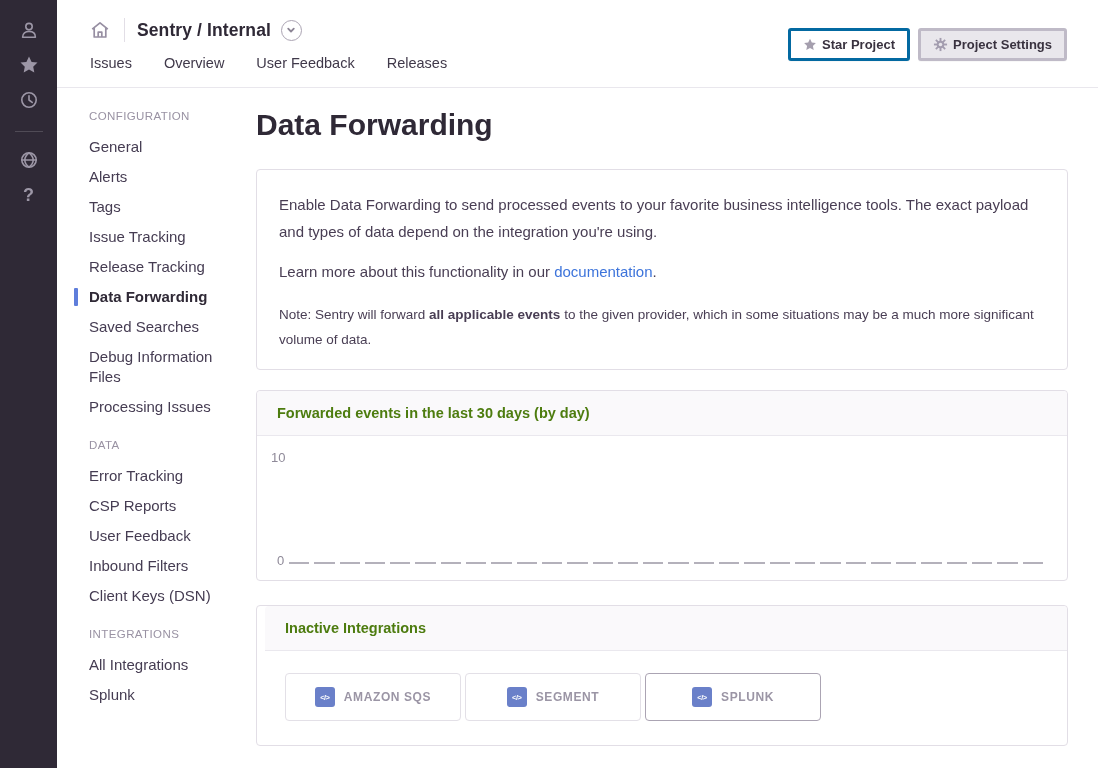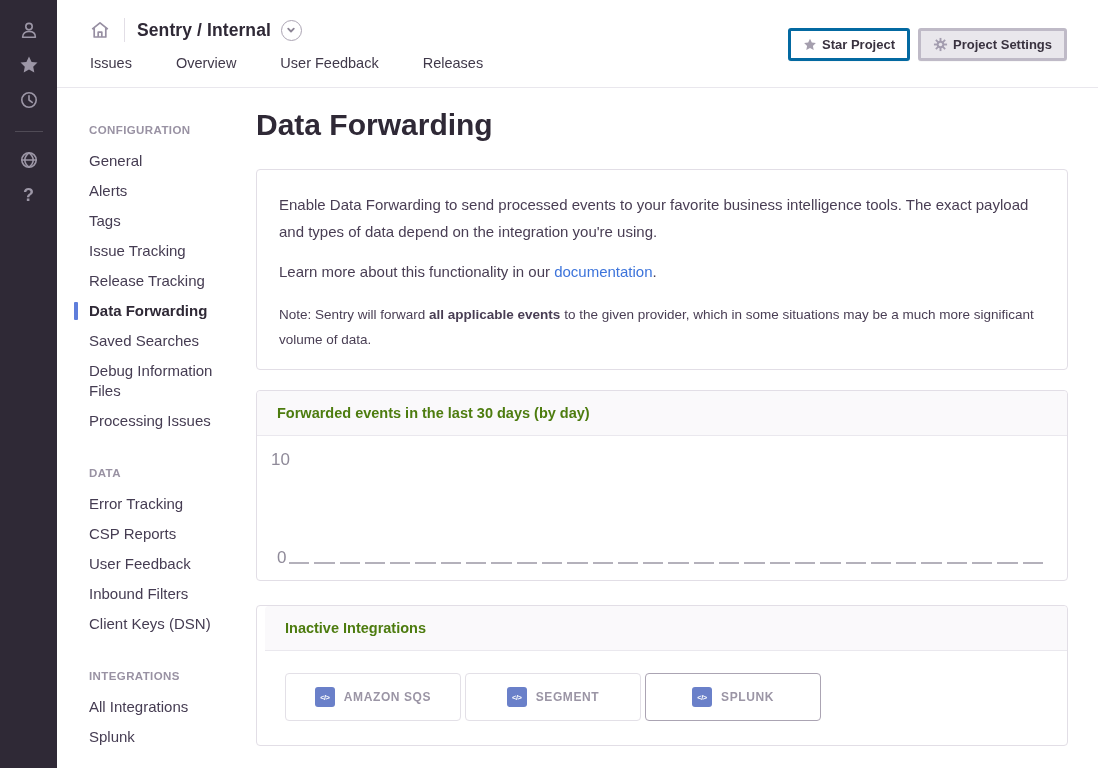--- a/index.html
+++ b/index.html
@@ -22,33 +22,33 @@
             border-bottom:1px solid #e9e7ed; }
   .crumb-row { position:absolute; left:31px; top:18px; display:flex; align-items:center; }
   .home-ic { width:24px; height:24px; display:flex; align-items:center; justify-content:center; cursor:pointer; }
   .home-ic svg { stroke:#978fa2; fill:none; stroke-width:1.7; stroke-linejoin:round; }
   .crumb-sep { width:1px; height:24px; background:#e2dee6; margin:0 12px; }
   .proj-switcher { display:flex; gap:10px; cursor:pointer; }
   .proj-title { font-size:17.5px; font-weight:700; color:#2f2936; letter-spacing:0.1px; }
   .chev-circle { width:21px; height:21px; border:1.5px solid #aba4b3; border-radius:50%;
                  display:flex; align-items:center; justify-content:center; }
   .chev-circle svg { stroke:#8c8595; fill:none; stroke-width:1.8; stroke-linecap:round; stroke-linejoin:round; }
-  .tabs-row { position:absolute; left:33px; top:55px; display:flex; gap:44px; }
+  .tabs-row { position:absolute; left:33px; top:55px; display:flex; gap:32px; }
   .tab { font-size:14.5px; color:#40394a; cursor:pointer; }
   .hdr-actions { position:absolute; right:31px; top:28px; display:flex; gap:8px; }
   .btn { display:flex; align-items:center; gap:5px; padding:6px 12px; border:3px solid #0369a1;
          border-radius:3px; background:#fff; font-family:inherit; font-size:13px; font-weight:700;
          color:#39323f; cursor:pointer; box-shadow:0 1px 1px rgba(0,0,0,0.03); }
   .btn svg { display:block; }
   .btn.pressed { background:#e9e7ec; border-color:#bfbac7;text-align:center; }
 
   
   .settings-nav { position:absolute; left:89px; top:88px; width:152px; }
-  .nav-section-title { font-size:11.5px; font-weight:700; color:#9992a3; letter-spacing:0.4px;
-                       margin:36px 0 15px; }
+  .nav-section-title { font-size:11.5px; font-weight:400; color:#9992a3; letter-spacing:0.4px;
+                       margin:22px 0 15px; }
   .nav-item { position:relative; font-size:15px; line-height:20px; color:#453c52;
               margin-bottom:10px; cursor:pointer; }
   .nav-item.active { font-weight:700; color:#2f2936; }
   .nav-item.active::before { content:""; position:absolute; left:-15px; top:1px; width:3.5px; height:18px;
               background:#5f7edb; border-radius:1px; }
 
   
   .main { position:absolute; left:256px; top:88px; width:812px; }
   .page-title { font-size:30px; font-weight:700; color:#2f2936; margin:17px 0 18px; line-height:40px; }
   .panel { background:#fff; border:1px solid #e2dee6; border-radius:4px; }
@@ -57,21 +57,21 @@
 
   .info-panel { padding:21px 22px 17px;margin-top:24px; }
   .info-panel p { font-size:15px; line-height:27px; color:#493e54; }
   .info-panel .p1 { margin-bottom:13px; }
   .info-panel .p2 { margin-bottom:17px; }
   .info-panel .note { font-size:13.5px; line-height:25px; }
   .doc-link { color:#3d74db; text-decoration:none; cursor:pointer; }
 
   .chart-panel { margin-top:20px; }
   .chart-body { position:relative; height:144px; }
-  .ytick { position:absolute; font-size:17px; color:#8f8a99; }
+  .ytick { position:absolute; font-size:13px; color:#8f8a99; }
   .ytick.top { left:14px; top:14px; }
   .ytick.bottom { left:20px; bottom:12px; }
   .bars-row { position:absolute; left:32px; right:24px; bottom:16px; display:flex; gap:5px;
               align-items:flex-end; }
   .bars-row .bar { flex:1; background:#b4b1bb; }
 
   .integrations-panel { margin-top:24px;padding-left:8px; }
   .providers-row { padding:22px 20px 24px; display:flex; gap:4px; }
   .provider-card { width:176px; height:48px; border:1px solid #e3e0e7; border-radius:4px; background:#fff;
                    display:flex; align-items:center; justify-content:center; gap:9px; cursor:pointer; }

